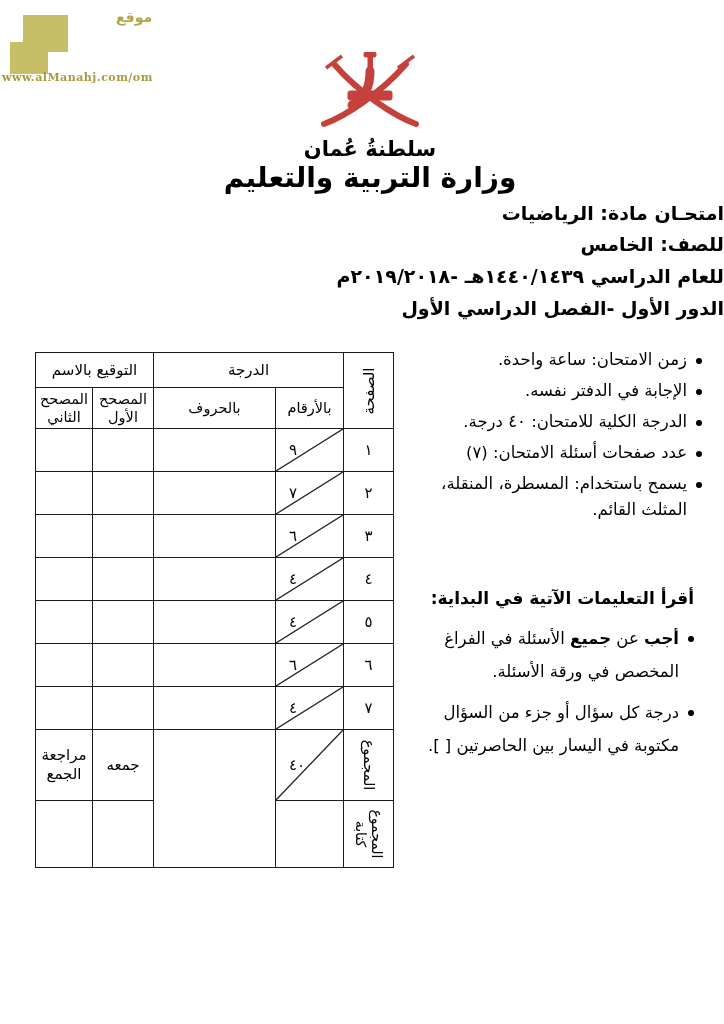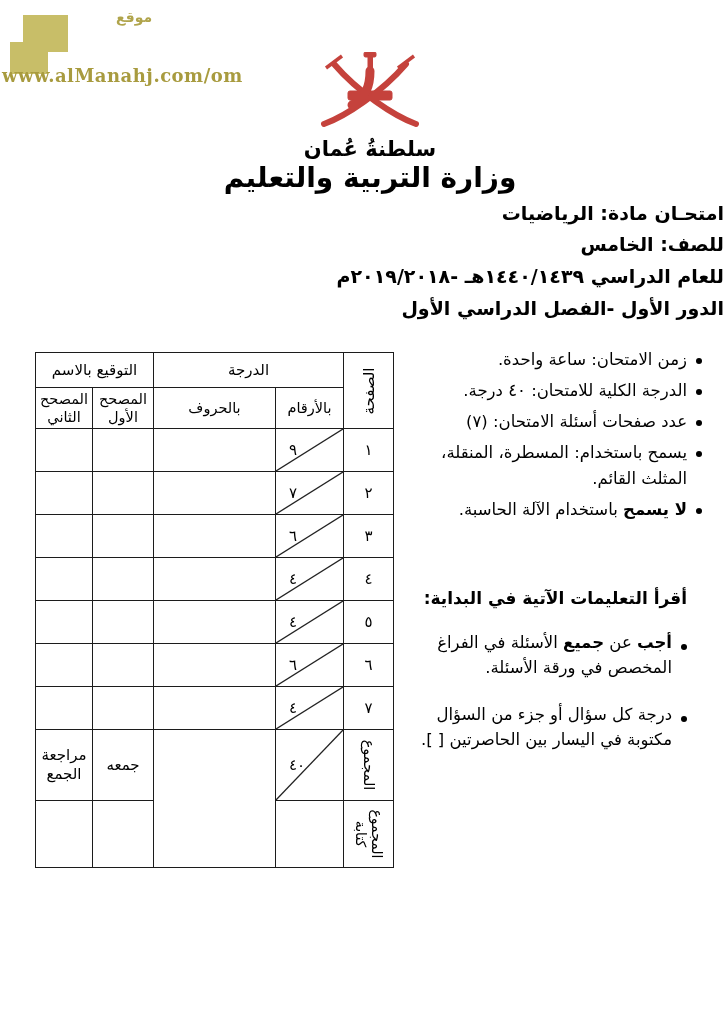--- a/index.html
+++ b/index.html
@@ -4,43 +4,43 @@
 <style>
   html,body{margin:0;padding:0;background:#fff;}
   body{width:724px;height:1024px;position:relative;overflow:hidden;
        font-family:"DejaVu Sans",sans-serif;color:#000;}
 
   
   .logo-r1{position:absolute;left:23px;top:15px;width:45px;height:37px;background:#c8be68;}
   .logo-r2{position:absolute;left:10px;top:42px;width:38px;height:32px;background:#c8be68;}
   .logo-text{position:absolute;left:66px;top:6px;width:136px;text-align:center;
              color:#b0a44b;font-weight:bold;font-size:14px;line-height:22px;direction:rtl;}
-  .logo-url{position:absolute;left:2px;top:65px;direction:ltr;color:#a89b3f;font-weight:bold;
-            font-size:18px;letter-spacing:.5px;font-family:"DejaVu Serif","Liberation Serif",serif;}
+  .logo-url{position:absolute;left:2px;top:71px;direction:ltr;color:#a89b3f;font-weight:bold;
+            font-size:11px;letter-spacing:.5px;font-family:"DejaVu Serif","Liberation Serif",serif;}
 
   
   .emblem{position:absolute;left:16px;right:0;top:52px;text-align:center;}
   .emblem svg{display:block;margin:0 auto;}
   .country{font-size:21px;font-weight:bold;margin-top:4px;line-height:26px;}
   .ministry{font-size:28px;font-weight:bold;line-height:32px;}
 
   
   .titles{position:absolute;left:0;right:0;top:198px;font-weight:bold;direction:rtl;}
   .titles .t1,.titles .t2{font-size:19px;line-height:31px;}
   .titles .t3,.titles .t4{font-size:19px;line-height:32px;}
 
   
   .info{position:absolute;top:347px;right:22px;width:294px;direction:rtl;font-size:16.5px;}
   .li{display:flex;align-items:flex-start;margin-bottom:5px;line-height:26px;}
   .dot{flex:none;width:6px;height:6px;border-radius:50%;background:#000;margin-top:11px;margin-left:9px;}
   .txt{flex:1;text-align:right;}
 
-  .instr{position:absolute;top:588px;right:37px;width:300px;direction:rtl;font-size:16.5px;}
+  .instr{position:absolute;top:588px;right:30px;width:300px;direction:rtl;font-size:16.5px;}
   .instr .heading{font-weight:bold;font-size:17px;margin-bottom:14px;text-align:right;}
-  .instr .li{line-height:25px;margin-bottom:8px;margin-top:22px;}
+  .instr .li{line-height:33px;margin-bottom:8px;}
   .instr .dot{margin-top:14px;}
 
   
   table.t{position:absolute;left:35px;top:352px;direction:rtl;border-collapse:collapse;
           table-layout:fixed;font-size:15px;}
   table.t th,table.t td{border:1.5px solid #1c1c1c;padding:0;text-align:center;
                         vertical-align:middle;font-weight:normal;overflow:hidden;}
   tr.h1 th{height:34px;}
   tr.h2 th{height:40px;font-size:14.5px;line-height:18px;}
   tr.r td{height:42px;}
@@ -94,33 +94,33 @@
     <div class="t4">الدور الأول -الفصل الدراسي الأول</div>
   </div>
 
   <div class="info">
     <div class="li">
       <span class="dot"></span>
       <span class="txt">زمن الامتحان: ساعة واحدة.</span>
     </div>
     <div class="li">
       <span class="dot"></span>
+      <span class="txt">الإجابة في الدفتر نفسه.</span>
+    </div>
+    <div class="li">
+      <span class="dot"></span>
       <span class="txt">الدرجة الكلية للامتحان: ٤٠ درجة.</span>
     </div>
     <div class="li">
       <span class="dot"></span>
       <span class="txt">عدد صفحات أسئلة الامتحان: (٧)</span>
     </div>
     <div class="li">
       <span class="dot"></span>
       <span class="txt">يسمح باستخدام: المسطرة، المنقلة، المثلث القائم.</span>
-    </div>
-    <div class="li">
-      <span class="dot"></span>
-      <span class="txt"><b>لا يسمح</b><span> باستخدام الآلة الحاسبة.</span></span>
     </div>
   </div>
 
   <div class="instr">
     <div class="heading">أقرأ التعليمات الآتية في البداية:</div>
     <div class="li">
       <span class="dot"></span>
       <span class="txt"><b>أجب</b><span> عن </span><b>جميع</b><span> الأسئلة في الفراغ المخصص في ورقة الأسئلة.</span></span>
     </div>
     <div class="li">

